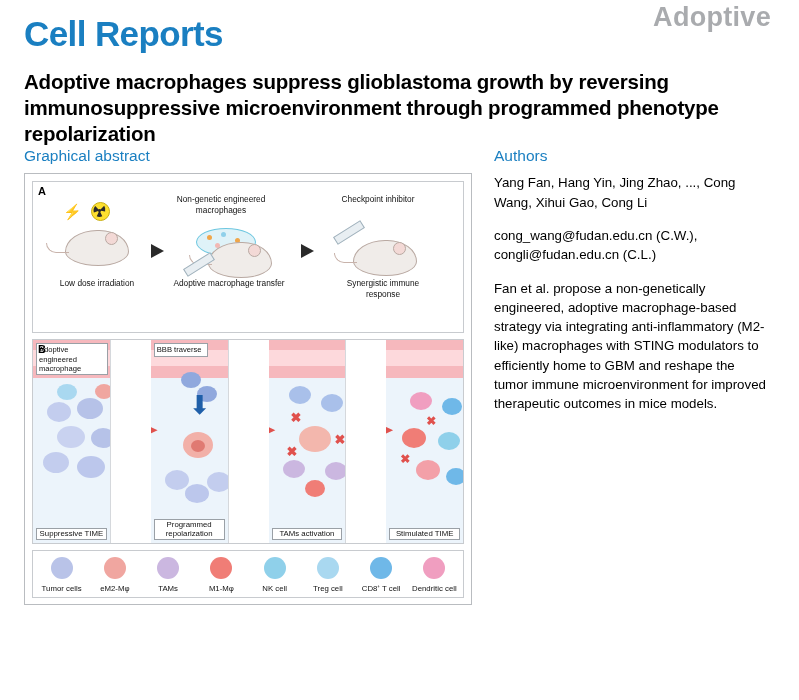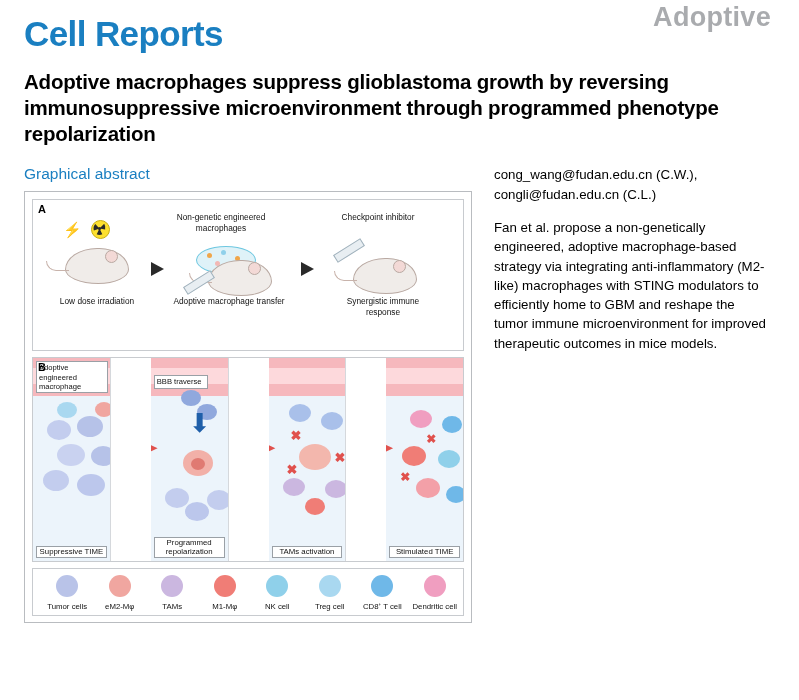--- a/index.html
+++ b/index.html
@@ -42,21 +42,20 @@
     font-size: 20.5px;
     font-weight: bold;
     line-height: 1.28;
     margin: 16px 0 0 0;
     color: #000;
     max-width: 760px;
     letter-spacing: -0.2px;
   }
   .columns {
     display: flex;
-    margin-top: 18px;
   }
   .col-left {
     width: 448px;
     flex: 0 0 448px;
   }
   .col-right {
     margin-left: 22px;
     width: 276px;
   }
   .section-head {
@@ -288,21 +287,21 @@
     z-index: 6;
   }
   
   .legend {
     height: 48px;
     margin-top: 6px;
     border: 1px solid #c8cbcf;
     display: flex;
     align-items: flex-end;
     box-sizing: border-box;
-    padding: 2px 2px 3px 8px;
+    padding: 2px 2px 3px 2px;
   }
   .legend-item {
     flex: 1 1 0;
     text-align: center;
     font-size: 7.8px;
     line-height: 1.1;
     color: #111;
     position: relative;
     height: 100%;
   }
@@ -399,21 +398,21 @@
               <div class="cellblob" style="left:24px;top:44px;width:20px;height:16px;background:#a9d8f0;"></div>
               <div class="cellblob" style="left:62px;top:44px;width:18px;height:15px;background:#f0a6a0;"></div>
               <div class="b-bot-cap">Suppressive TIME</div>
             </div>
 
             <div class="b-cell">
               <div class="vessel">
                   <div class="vessel-inner"></div>
                 </div>
               <div class="tissue"></div>
-              <div class="b-top-cap" style="top:17px; left:3px; width:48px;">BBB traverse</div>
+              <div class="b-top-cap" style="top:3px; left:3px; width:48px;">BBB traverse</div>
               <div class="red-arrow-o" style="left:-5px; top:82px;">➤</div>
               <div class="cellblob" style="left:30px;top:32px;width:20px;height:16px;background:#90a8dd;"></div>
               <div class="cellblob" style="left:46px;top:46px;width:20px;height:16px;background:#90a8dd;"></div>
               <div class="blue-arrow" style="left:38px; top:52px;">⬇</div>
               <div class="cellblob" style="left:32px;top:92px;width:30px;height:26px;background:#f2b0a8;"></div>
               <div class="cellblob" style="left:40px;top:100px;width:14px;height:12px;background:#e07a72;"></div>
               <div class="cellblob" style="left:14px;top:130px;width:24px;height:20px;background:#c3cdee;"></div>
               <div class="cellblob" style="left:56px;top:132px;width:24px;height:20px;background:#c3cdee;"></div>
               <div class="cellblob" style="left:34px;top:144px;width:24px;height:19px;background:#bcc7ec;"></div>
               <div class="b-bot-cap">Programmed repolarization</div>
@@ -490,20 +489,24 @@
             <div class="legend-glyph" style="background:#f09ec0;"></div>
             <div class="legend-label">Dendritic cell</div>
           </div>
         </div>
 
       </div>
     </div>
 
     <div class="col-right">
 
+      <div class="right-block">
+        <div class="section-head right">Authors</div>
+        <div class="body-text">Yang Fan, Hang Yin, Jing Zhao, ..., Cong Wang, Xihui Gao, Cong Li</div>
+      </div>
 
       <div class="right-block">
         <div class="mono-links">cong_wang@fudan.edu.cn (C.W.),</div>
         <div class="mono-links">congli@fudan.edu.cn (C.L.)</div>
       </div>
 
       <div class="right-block">
         <div class="body-text">Fan et al. propose a non-genetically engineered, adoptive macrophage-based strategy via integrating anti-inflammatory (M2-like) macrophages with STING modulators to efficiently home to GBM and reshape the tumor immune microenvironment for improved therapeutic outcomes in mice models.</div>
       </div>
 

